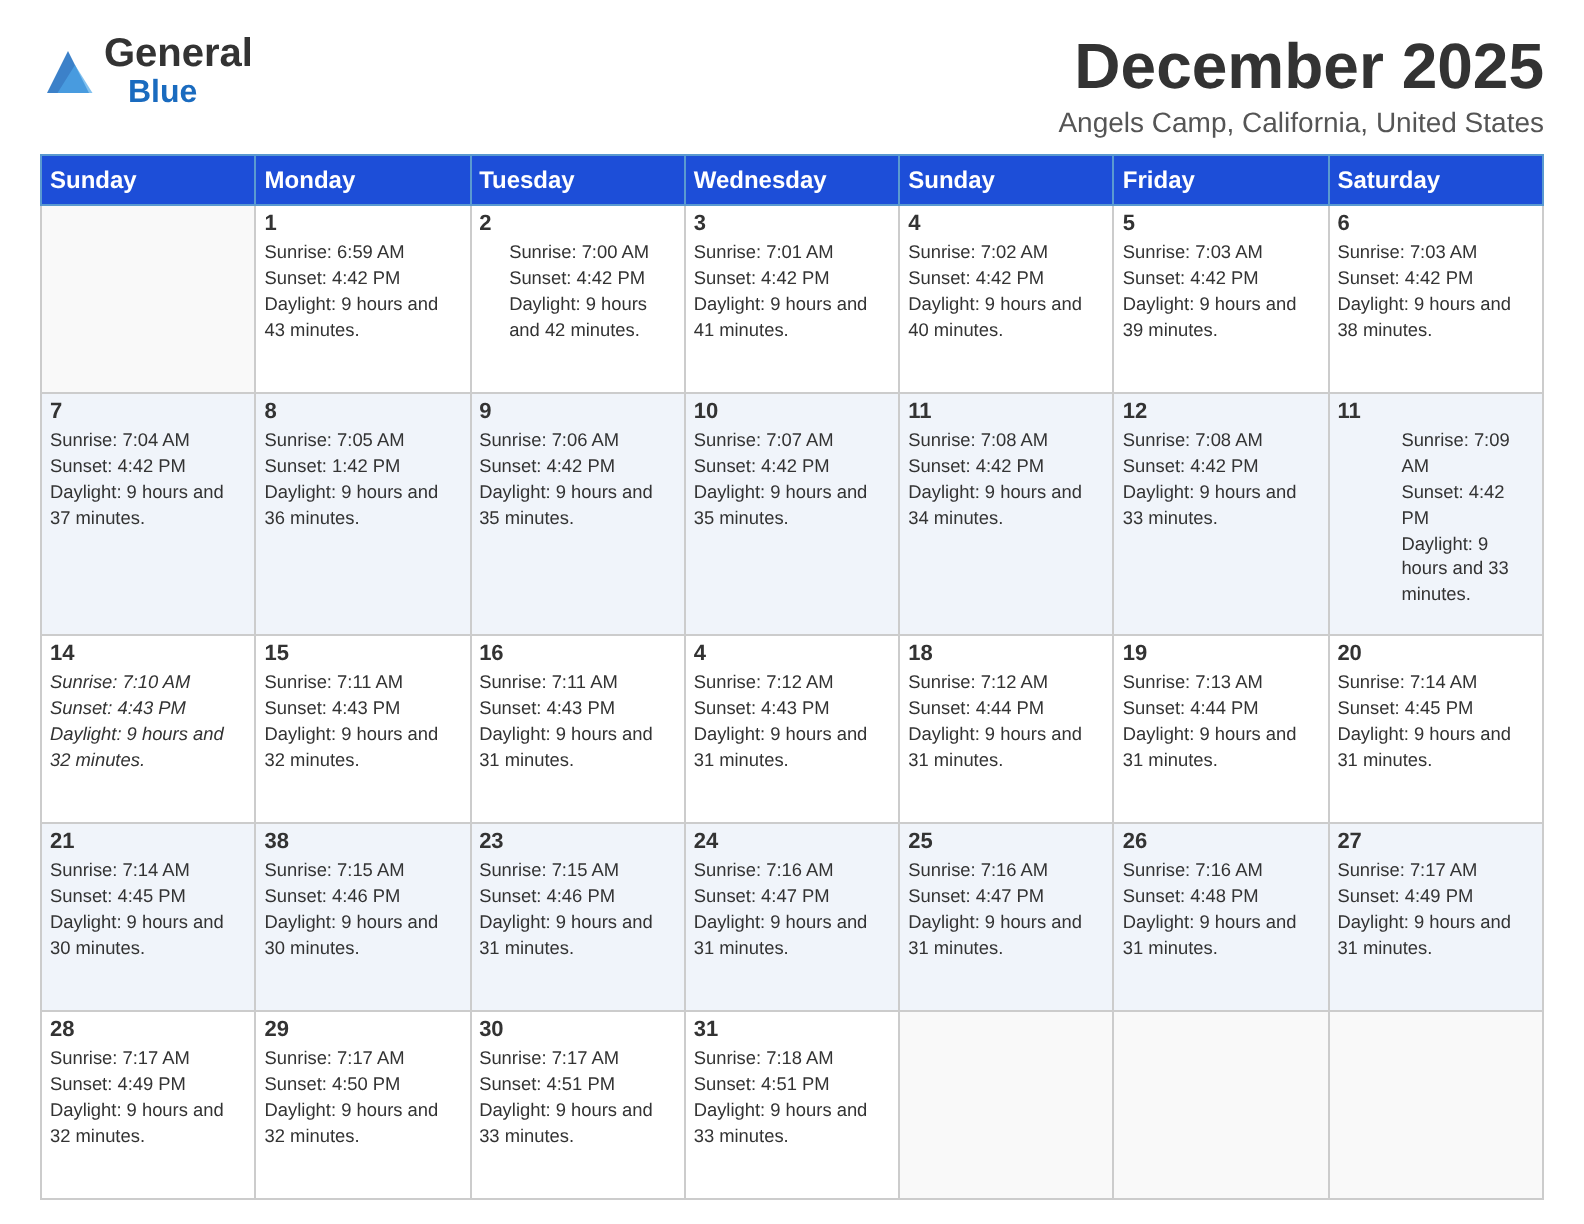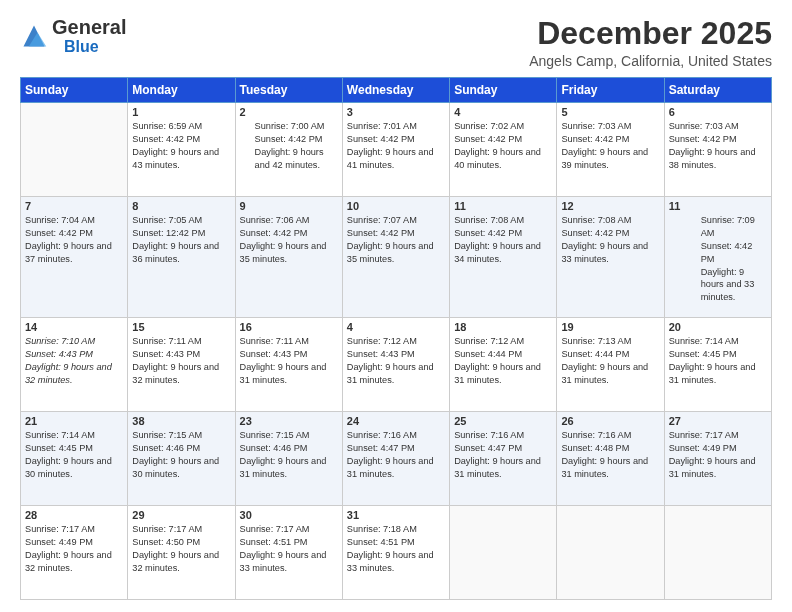--- a/index.html
+++ b/index.html
@@ -170,21 +170,21 @@
         <tr class="row-shade">
           <td>
             <span class="day-number">7</span>
             <div class="day-info" style="white-space: pre-line;">Sunrise: 7:04 AM
 Sunset: 4:42 PM
 Daylight: 9 hours and 37 minutes.</div>
           </td>
           <td>
             <span class="day-number">8</span>
             <div class="day-info" style="white-space: pre-line;">Sunrise: 7:05 AM
-Sunset: 12:42 PM
+Sunset: 1:42 PM
 Daylight: 9 hours and 36 minutes.</div>
           </td>
           <td>
             <span class="day-number">9</span>
             <div class="day-info" style="white-space: pre-line;">Sunrise: 7:06 AM
 Sunset: 4:42 PM
 Daylight: 9 hours and 35 minutes.</div>
           </td>
           <td>
             <span class="day-number">10</span>

